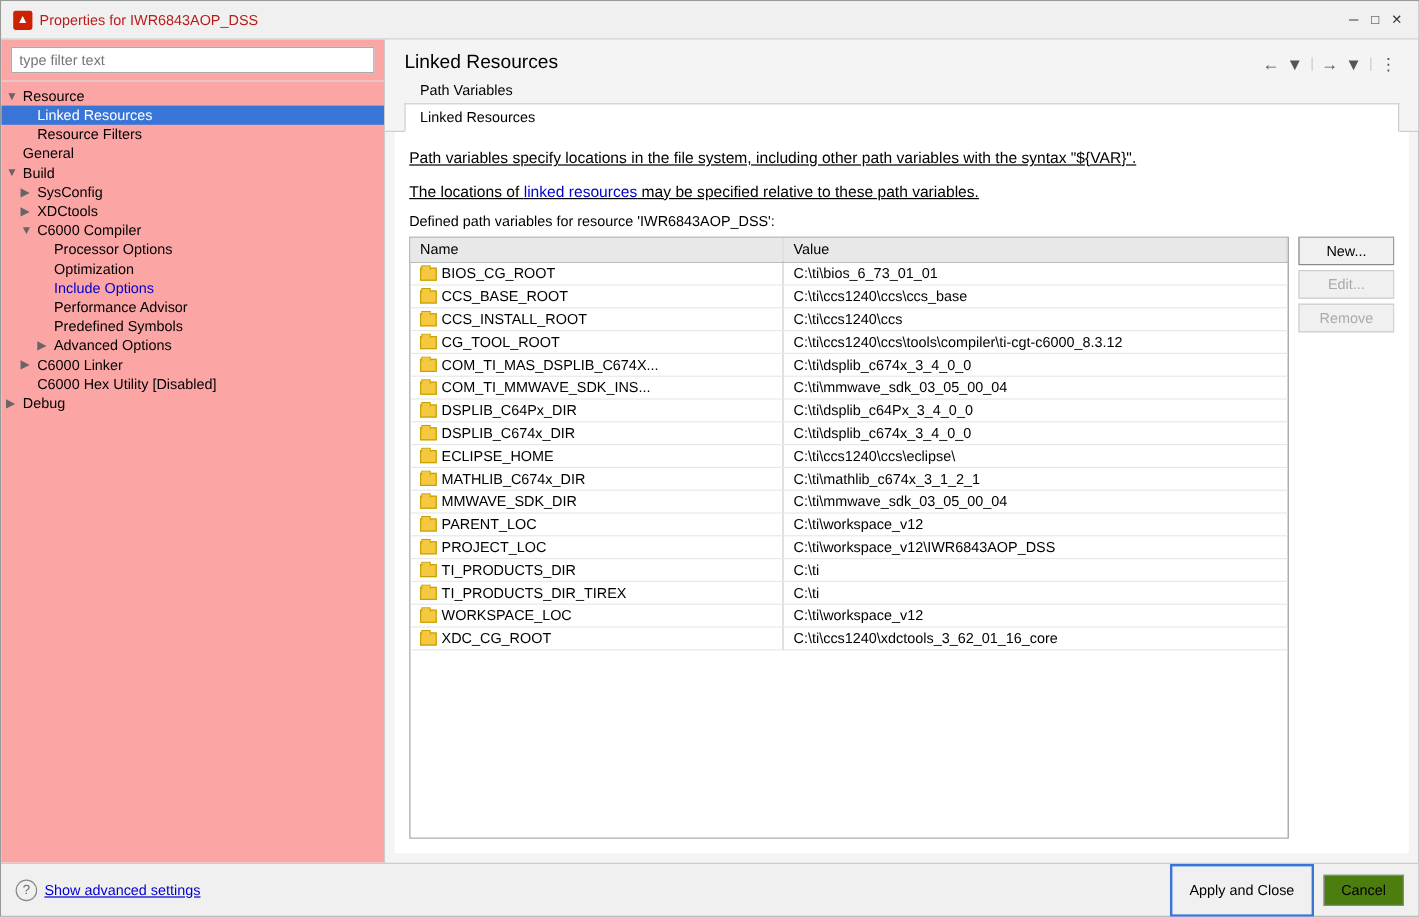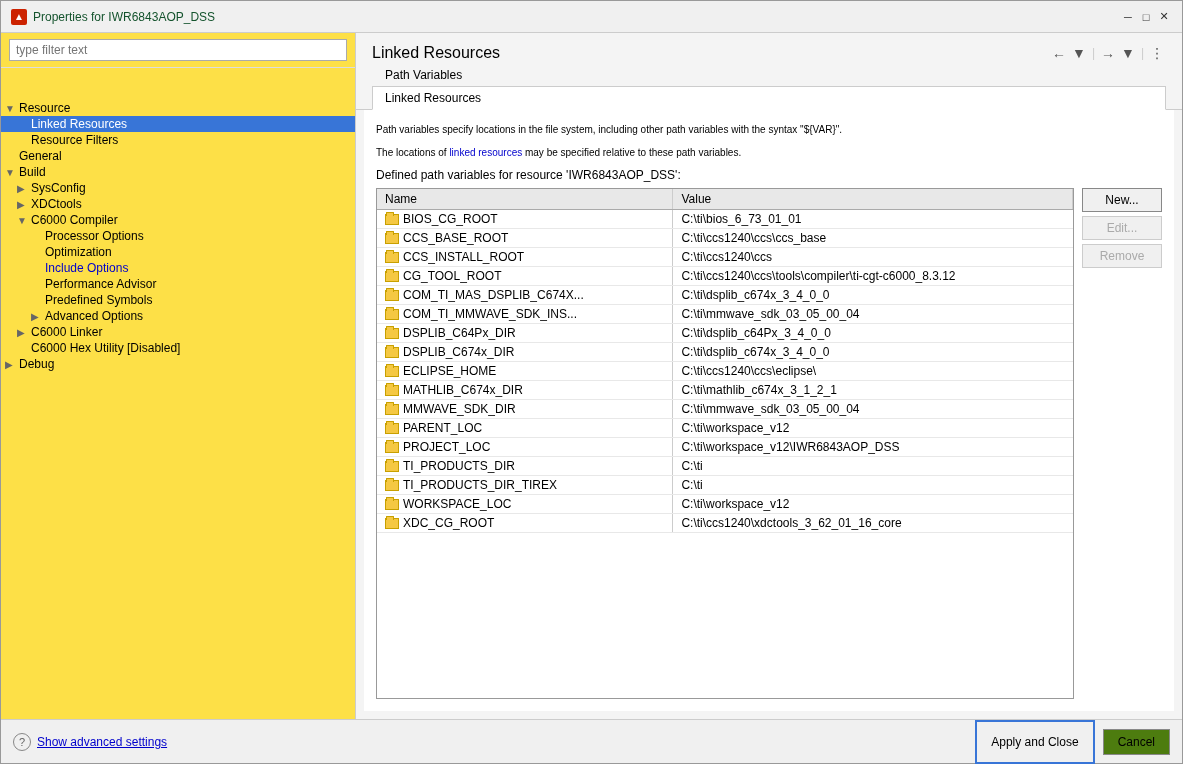--- a/index.html
+++ b/index.html
@@ -3,49 +3,49 @@
   <meta charset="utf-8">
   <style>
     * { box-sizing: border-box; margin: 0; padding: 0; }
     body { font-family: 'Segoe UI', Arial, sans-serif; font-size: 12px; background: #f0f0f0; color: #000; }
     
     .window { width: 1183px; height: 764px; background: #f0f0f0; border: 1px solid #999; display: flex; flex-direction: column; }
     
     .title-bar { background: #f0f0f0; border-bottom: 1px solid #ccc; padding: 6px 10px; display: flex; align-items: center; justify-content: space-between; height: 32px; }
     .title-bar-left { display: flex; align-items: center; gap: 6px; }
     .title-icon { width: 16px; height: 16px; background: #cc2200; border-radius: 2px; display: flex; align-items: center; justify-content: center; font-size: 10px; color: white; font-weight: bold; }
-    .title-text { font-size: 12px; color: #14532d; }
+    .title-text { font-size: 12px; color: #b91c1c; }
     .title-controls { display: flex; gap: 2px; }
     .title-btn { width: 16px; height: 16px; background: none; border: none; cursor: pointer; display: flex; align-items: center; justify-content: center; font-size: 11px; color: #333; }
 
     .main-content { display: flex; flex: 1; overflow: hidden; }
 
     
-    .sidebar { width: 355px; background: #fde047; border-right: 1px solid #ccc; display: flex; flex-direction: column; gap: 28px; }
+    .sidebar { width: 320px; background: #fca5a5; border-right: 1px solid #ccc; display: flex; flex-direction: column; }
     .filter-bar { padding: 6px 8px; border-bottom: 1px solid #ddd; }
     .filter-input { width: 100%; padding: 3px 6px; border: 1px solid #aaa; font-size: 12px; color: #aaa; background: white; }
     .tree-area { flex: 1; overflow-y: auto; padding: 4px 0; }
     .tree-row { display: flex; align-items: center; padding: 1px 4px; cursor: pointer; white-space: nowrap; }
     .tree-row.selected { background: #3875d7; color: white; }
     .tree-row.selected .tree-label { color: white; }
     .expand-icon { width: 14px; font-size: 10px; color: #666; flex-shrink: 0; }
     .tree-label { font-size: 12px; }
     .tree-label.blue { color: #0000cc; }
     .indent-1 { padding-left: 16px; }
     .indent-2 { padding-left: 30px; }
 
     
     .right-panel { flex: 1; background: #f4f4f4; display: flex; flex-direction: column; }
     
     .tabs-bar { display: flex; border-bottom: 1px solid #ccc; background: #f4f4f4; padding: 0 16px; flex-direction: column; }
     .tab { padding: 4px 12px; font-size: 12px; cursor: pointer; border: 1px solid transparent; border-bottom: none; background: #f4f4f4; }
     .tab.active { background: white; border: 1px solid #ccc; border-bottom: 1px solid white; margin-bottom: -1px; }
 
     .panel-body { flex: 1; background: white; margin: 0 8px 8px 8px; display: flex; flex-direction: column; padding: 12px; overflow: hidden; }
-    .description-text { font-size: 10px; color: #000; margin-bottom: 8px; line-height: 1.5; }
+    .description-text { font-size: 13px; color: #000; margin-bottom: 8px; line-height: 1.5; text-decoration: underline; }
     .description-text .blue-link { color: #0000cc; }
     .resource-label { font-size: 12px; margin-bottom: 6px; }
 
     .table-container { flex: 1; border: 1px solid #999; overflow-y: auto; background: white; }
     .data-table { width: 100%; border-collapse: collapse; }
     .data-table th { background: #e8e8e8; padding: 3px 8px; text-align: left; font-size: 12px; font-weight: normal; border-bottom: 1px solid #aaa; border-right: 1px solid #ccc; position: sticky; top: 0; margin-left: 28px; }
     .data-table td { padding: 2px 8px; font-size: 12px; border-bottom: 1px solid #e8e8e8; vertical-align: middle; }
     .data-table td:first-child { border-right: 1px solid #ccc; }
     .folder-small { display: inline-block; width: 14px; height: 11px; background: #f5c842; border: 1px solid #c8a000; margin-right: 4px; position: relative; vertical-align: middle; }
     .folder-small::before { content: ''; position: absolute; top: -3px; left: 0; width: 6px; height: 3px; background: #f5c842; border: 1px solid #c8a000; border-bottom: none; border-radius: 1px 1px 0 0; }

